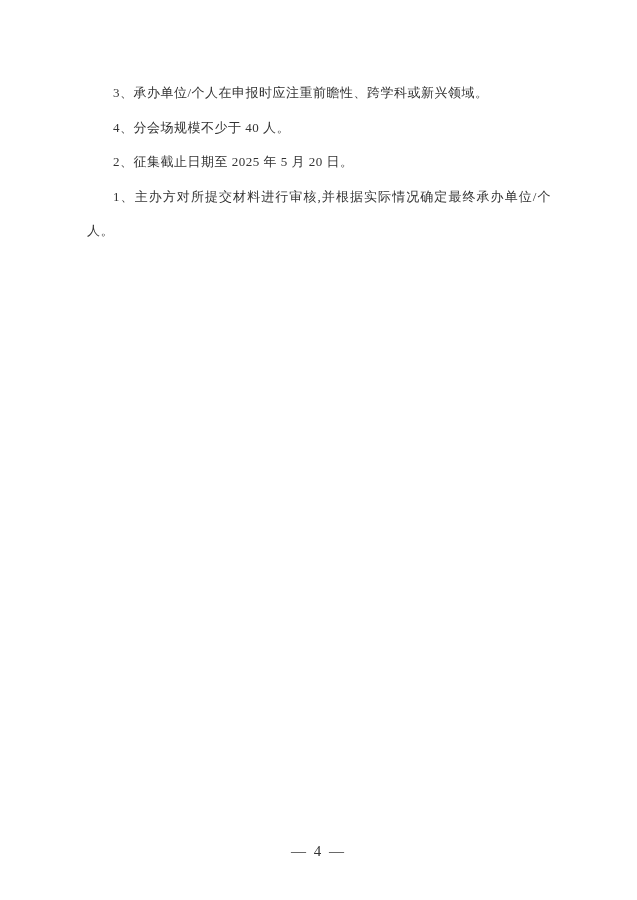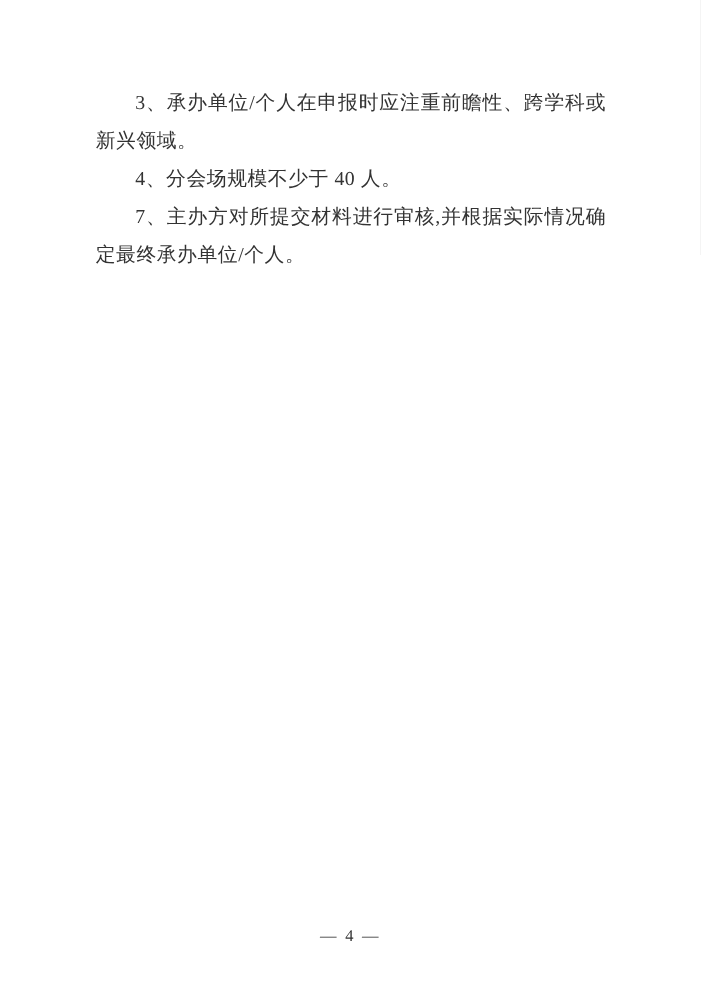--- a/index.html
+++ b/index.html
@@ -16,21 +16,21 @@
     font-family: "Liberation Serif", "DejaVu Serif", serif;
     color: #333333;
     overflow: hidden;
     box-sizing: border-box;
   }
   .content {
     position: absolute;
     top: 76px;
     left: 87px;
     width: 464px;
-    font-size: 18px;
+    font-size: 13px;
     line-height: 34.6px;
     text-align: justify;
     letter-spacing: 0.5px;
   }
   .para {
     margin: 0;
     padding: 0;
     text-indent: 2em;
     word-break: break-all;
   }
@@ -45,16 +45,17 @@
     color: #333333;
   }
 </style>
 </head>
 <body>
 
 <div class="page">
   <div class="content">
     <p class="para">3、承办单位/个人在申报时应注重前瞻性、跨学科或新兴领域。</p>
     <p class="para">4、分会场规模不少于 40 人。</p>
-    <p class="para">7、主办方对所提交材料进行审核,并根据实际情况确定最终承办单位/个人。</p>
+    <p class="para">2、征集截止日期至 2025 年 5 月 20 日。</p>
+    <p class="para">1、主办方对所提交材料进行审核,并根据实际情况确定最终承办单位/个人。</p>
   </div>
   <div class="footer">— 4 —</div>
 </div>
 
 </body></html>

